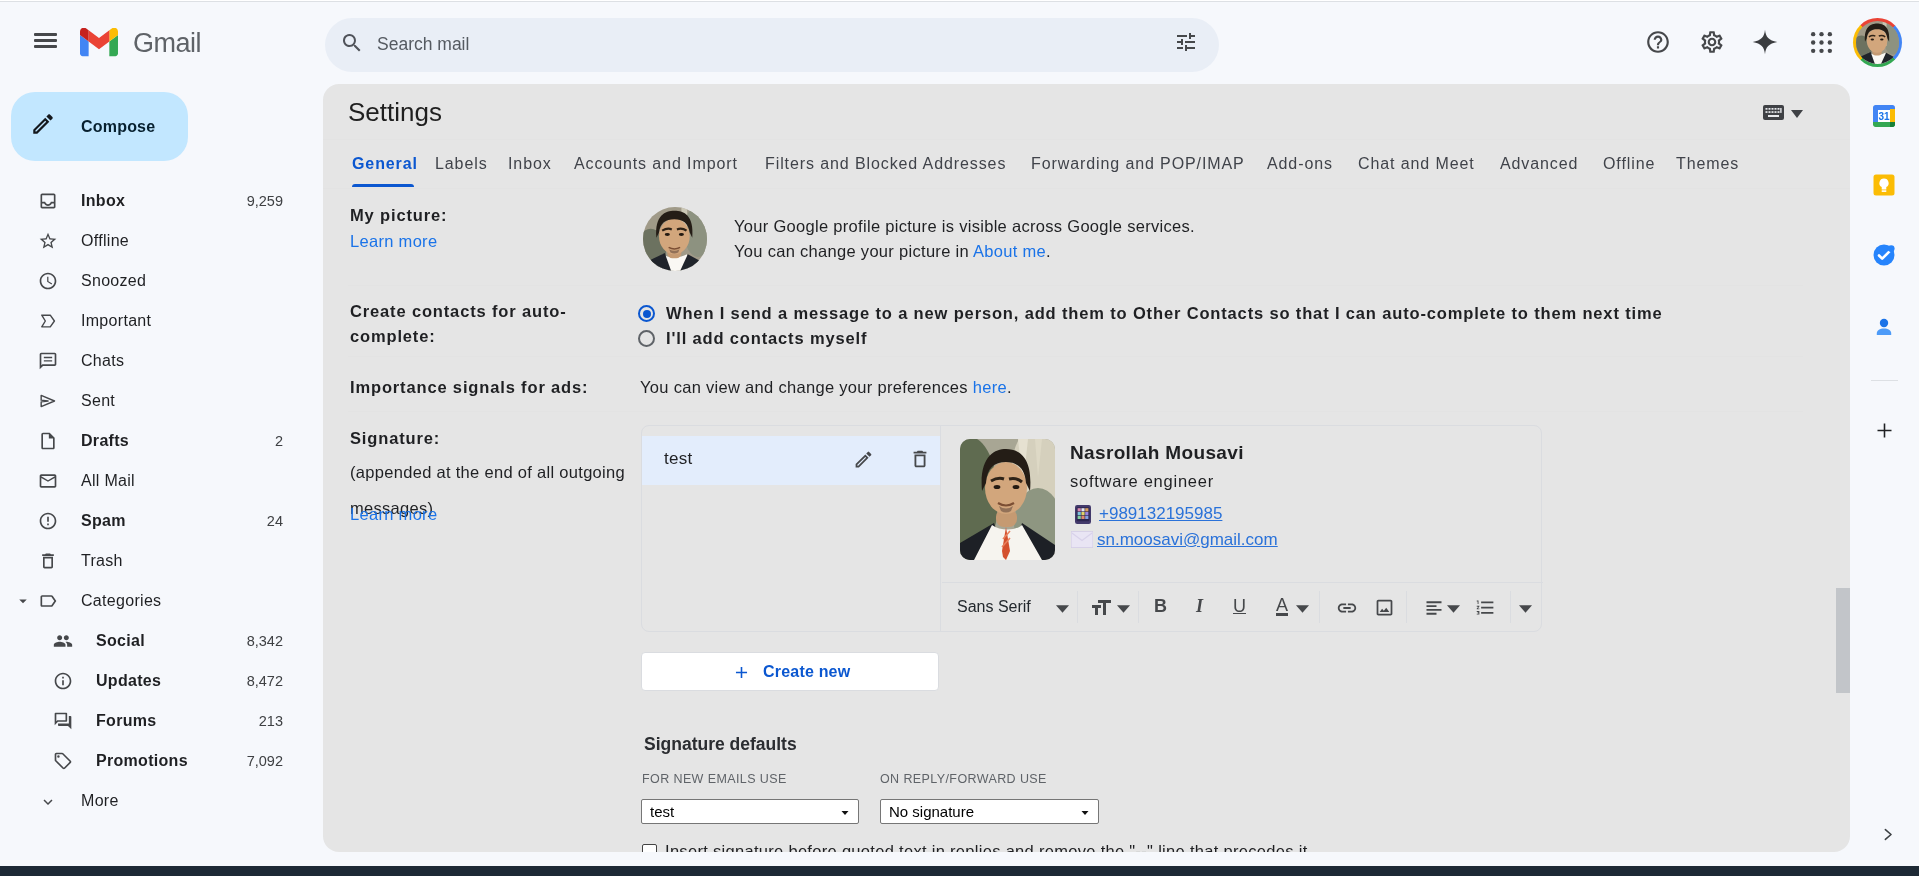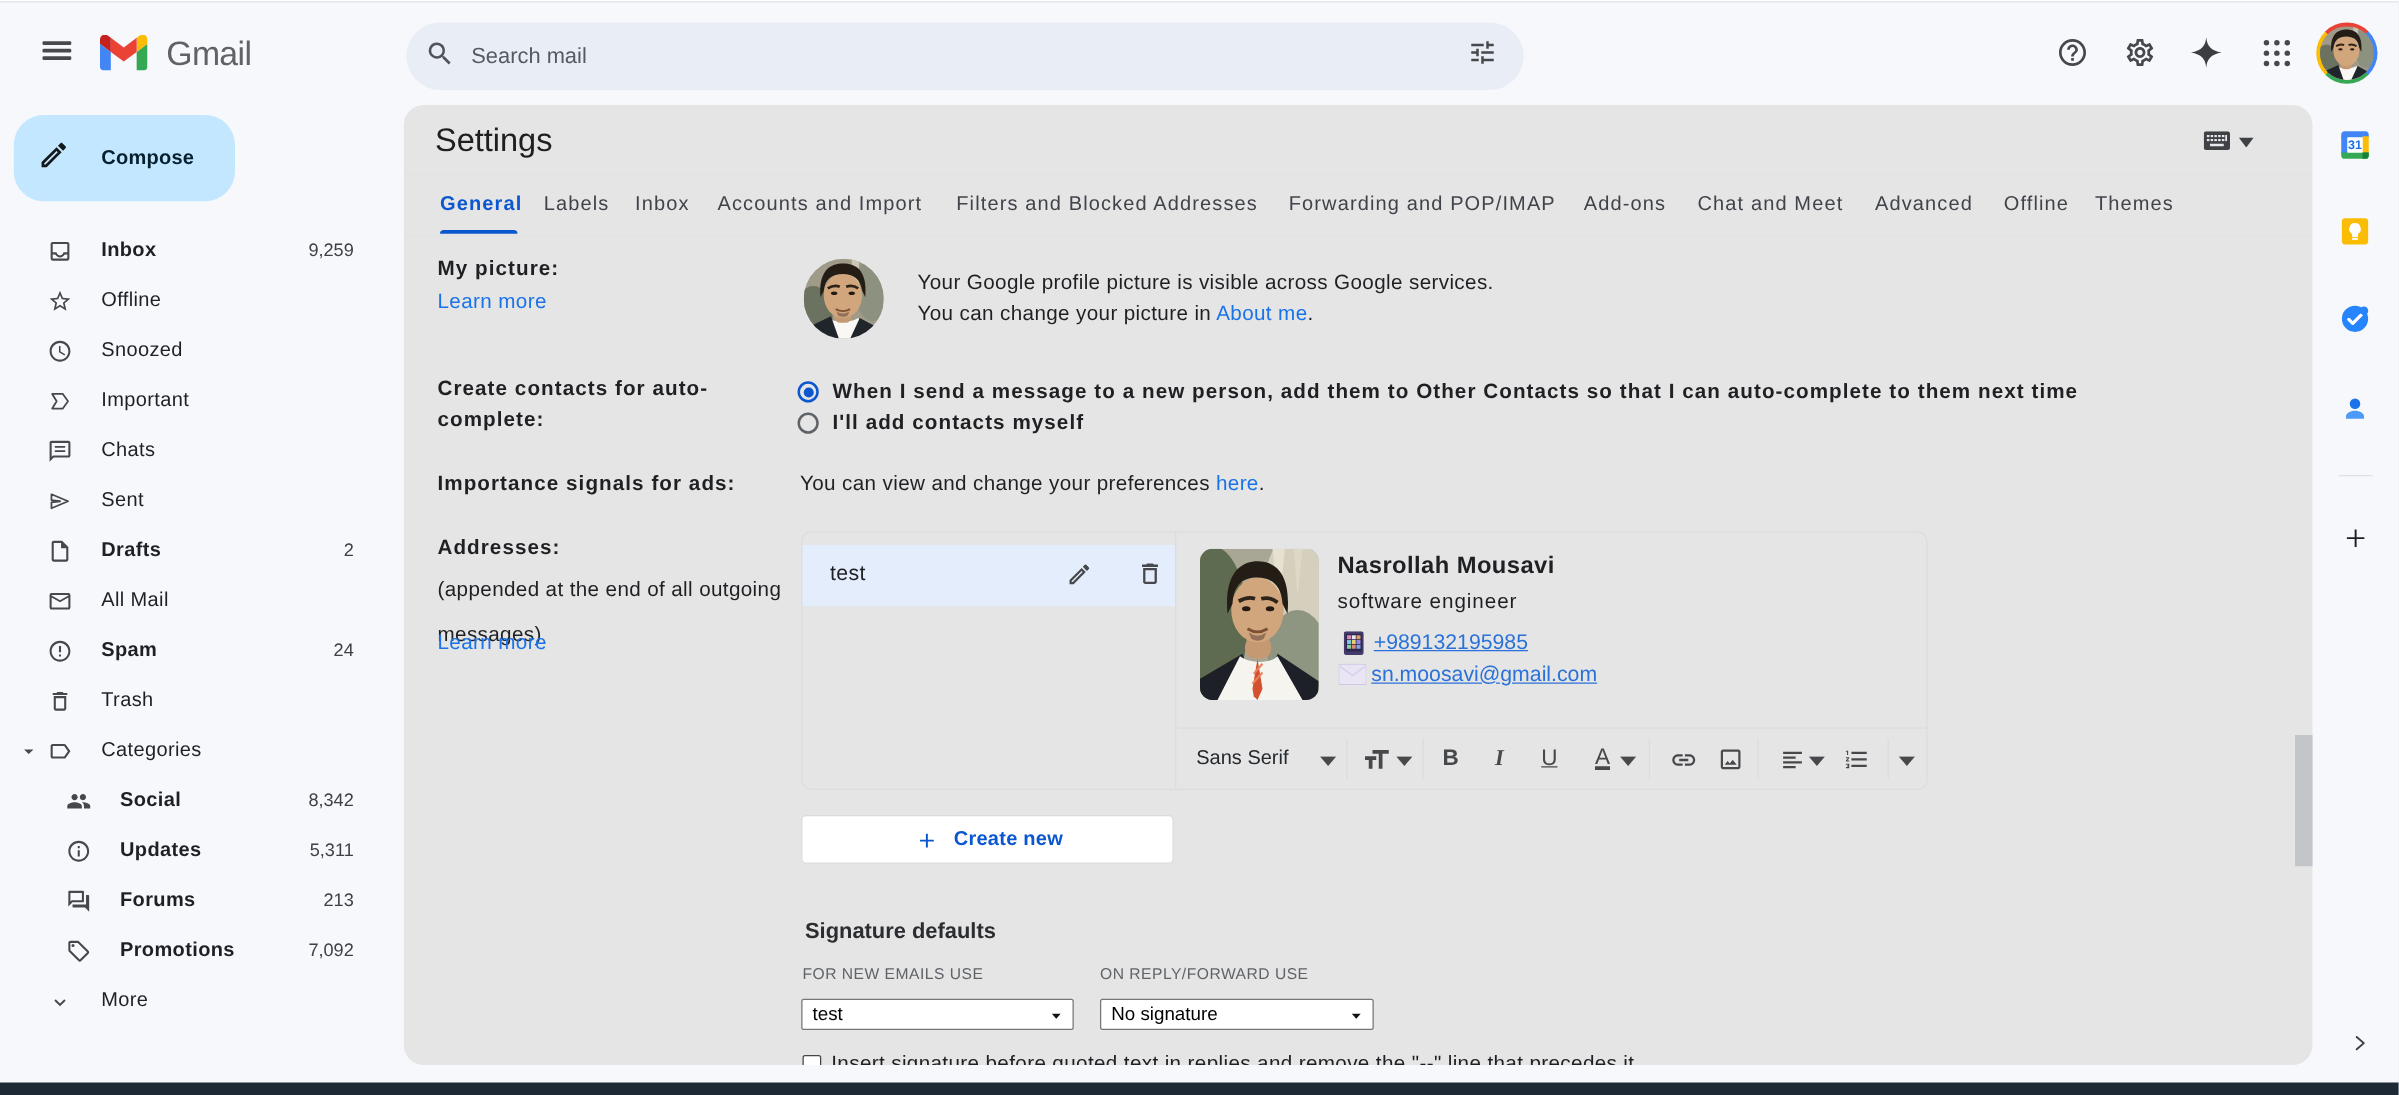--- a/index.html
+++ b/index.html
@@ -166,21 +166,21 @@
         <path fill="#46484b" d="M16 11c1.66 0 2.99-1.34 2.99-3S17.66 5 16 5c-1.66 0-3 1.34-3 3s1.34 3 3 3zm-8 0c1.66 0 2.99-1.34 2.99-3S9.66 5 8 5C6.34 5 5 6.34 5 8s1.34 3 3 3zm0 2c-2.33 0-7 1.17-7 3.5V19h14v-2.5c0-2.33-4.67-3.5-7-3.5zm8 0c-.29 0-.62.02-.97.05 1.16.84 1.97 1.97 1.97 3.45V19h6v-2.5c0-2.33-4.67-3.5-7-3.5z"></path>
       </svg>
       <span class="lbl bold">Social</span>
       <span class="cnt">8,342</span>
     </div>
   <div class="navitem sub" style="top:661px">
       <svg class="ic" viewBox="0 0 24 24">
         <path fill="#46484b" d="M11 7h2v2h-2zm0 4h2v6h-2zm1-9C6.48 2 2 6.48 2 12s4.48 10 10 10 10-4.48 10-10S17.52 2 12 2zm0 18c-4.41 0-8-3.59-8-8s3.59-8 8-8 8 3.59 8 8-3.59 8-8 8z"></path>
       </svg>
       <span class="lbl bold">Updates</span>
-      <span class="cnt">5,311</span>
+      <span class="cnt">8,472</span>
     </div>
   <div class="navitem sub" style="top:701px">
       <svg class="ic" viewBox="0 0 24 24">
         <path fill="#46484b" d="M15 4v7H5.17L4 12.17V4h11m1-2H3c-.55 0-1 .45-1 1v14l4-4h10c.55 0 1-.45 1-1V3c0-.55-.45-1-1-1zm5 4h-2v9H6v2c0 .55.45 1 1 1h11l4 4V7c0-.55-.45-1-1-1z"></path>
       </svg>
       <span class="lbl bold">Forums</span>
       <span class="cnt">213</span>
     </div>
   <div class="navitem sub" style="top:741px">
       <svg class="ic" viewBox="0 0 24 24">
@@ -267,21 +267,21 @@
     <span class="abs boldlbl" style="left:27px; top:218px">Create contacts for auto-</span>
     <span class="abs boldlbl" style="left:27px; top:243px">complete:</span>
     <div class="abs radio on" style="left:315px; top:221px"></div>
     <div class="abs radio" style="left:315px; top:245.5px"></div>
     <span class="abs boldlbl" style="left:343px; top:220px">When I send a message to a new person, add them to Other Contacts so that I can auto-complete to them next time</span>
     <span class="abs boldlbl" style="left:343px; top:245px">I'll add contacts myself</span>
 
     <span class="abs boldlbl" style="left:27px; top:294px">Importance signals for ads:</span>
     <span class="abs txt16" style="left:317px; top:294px">You can view and change your preferences <a class="lnk">here</a>.</span>
 
-    <span class="abs boldlbl" style="left:27px; top:345px">Addresses:</span>
+    <span class="abs boldlbl" style="left:27px; top:345px">Signature:</span>
     <span class="abs txt16" style="left:27px; top:370px; white-space:nowrap; line-height:36px">(appended at the end of all outgoing<br>messages)</span>
     <a class="abs lnk txt16" style="left:27px; top:421px">Learn more</a>
     <div id="sigbox">
       <div id="siglist">
         <div id="sigsel">
           <span class="abs txt16" style="left:22px; top:13px; font-size:17px">test</span>
           <svg class="abs" style="left:211px; top:13px" width="21" height="21" viewBox="0 0 24 24">
               <path fill="#46484b" d="M3 17.25V21h3.75L17.81 9.94l-3.75-3.75L3 17.25zM5.92 19H5v-.92l9.06-9.06.92.92L5.92 19zM20.71 7.04c.39-.39.39-1.02 0-1.41l-2.34-2.34a.9959.9959 0 0 0-1.41 0l-1.83 1.83 3.75 3.75 1.83-1.83z"></path>
             </svg>
           <svg class="abs" style="left:267px; top:12px" width="22" height="22" viewBox="0 0 24 24">

